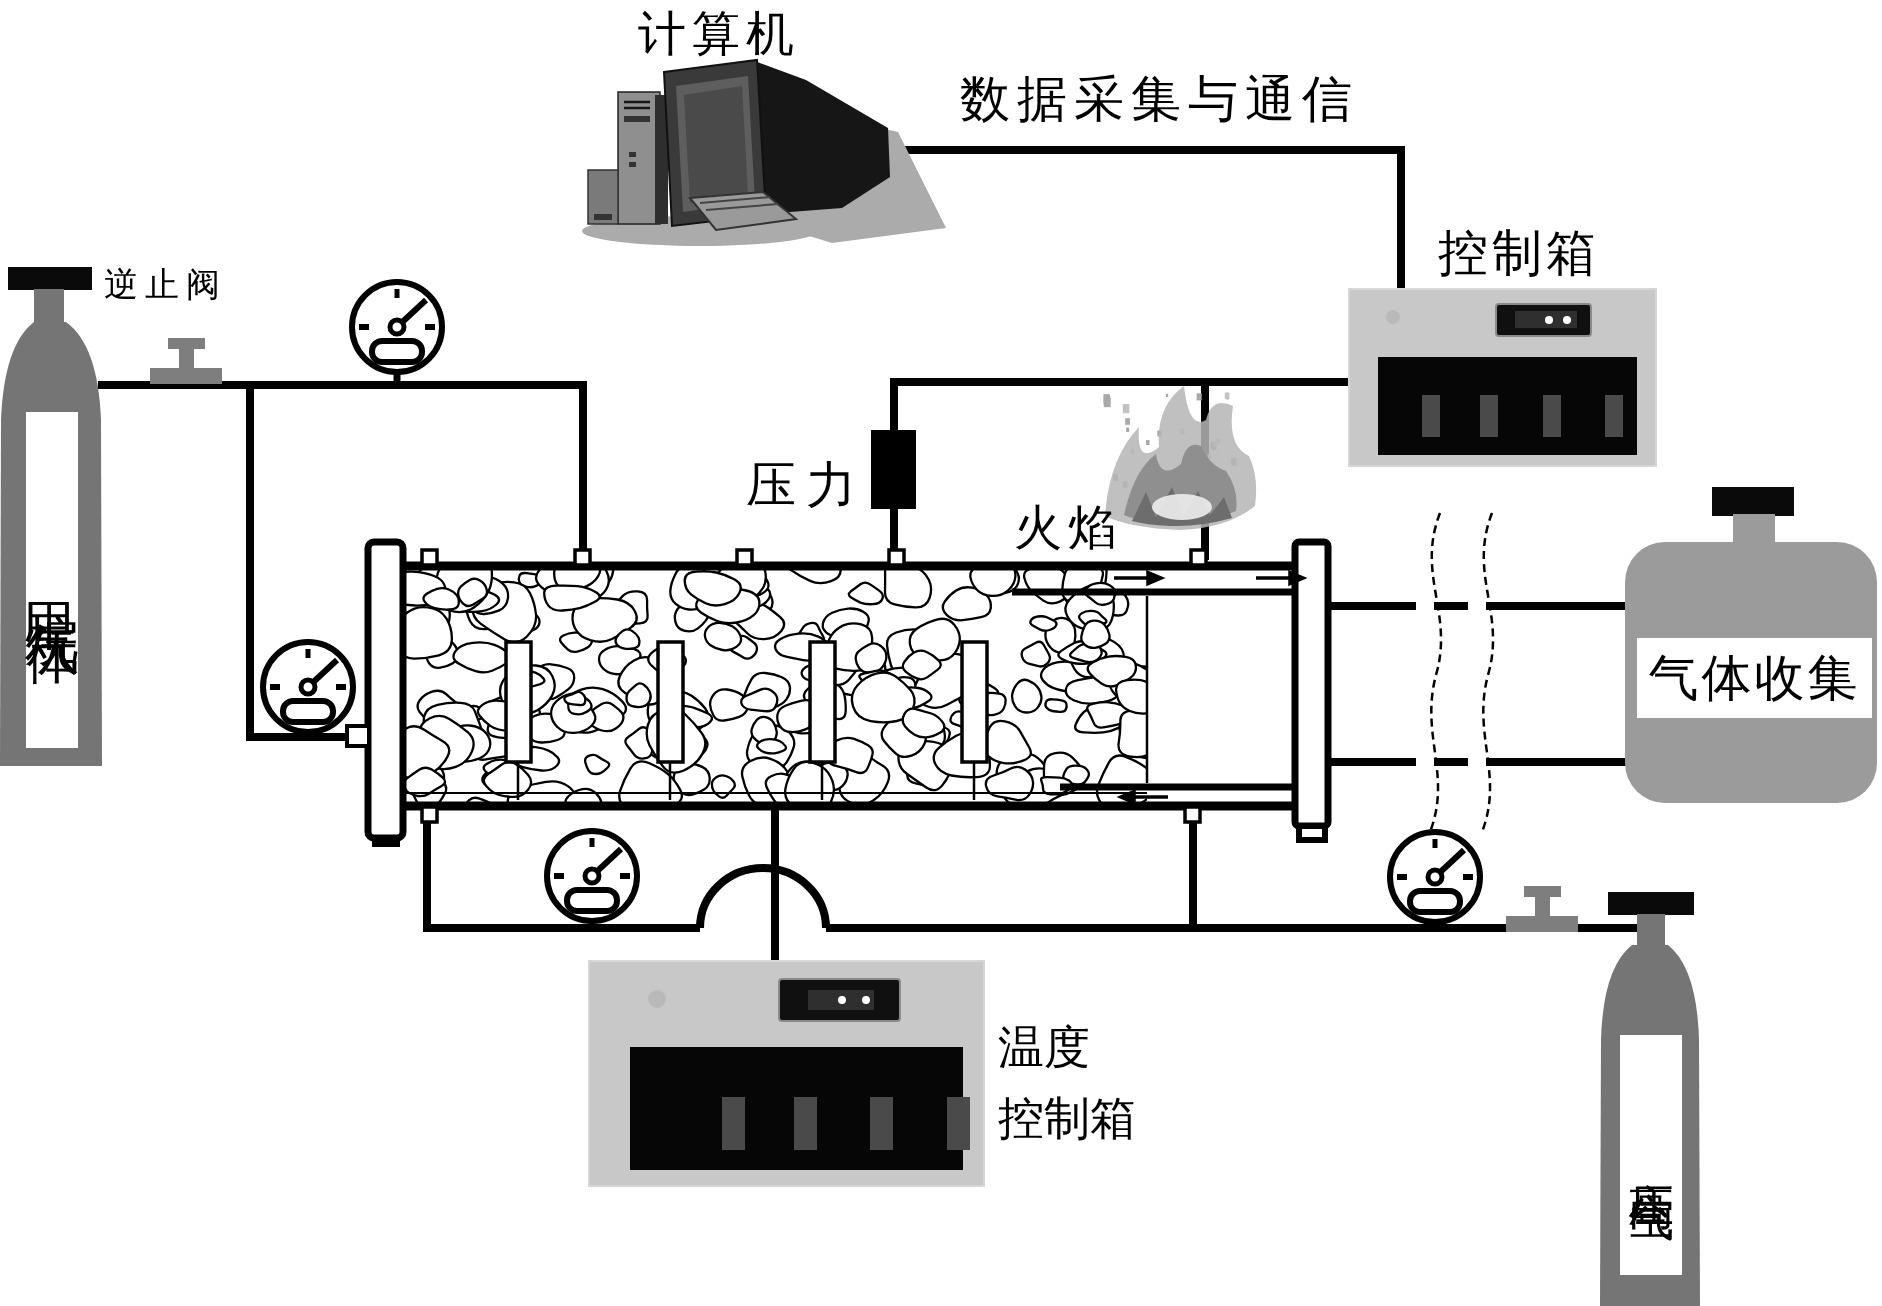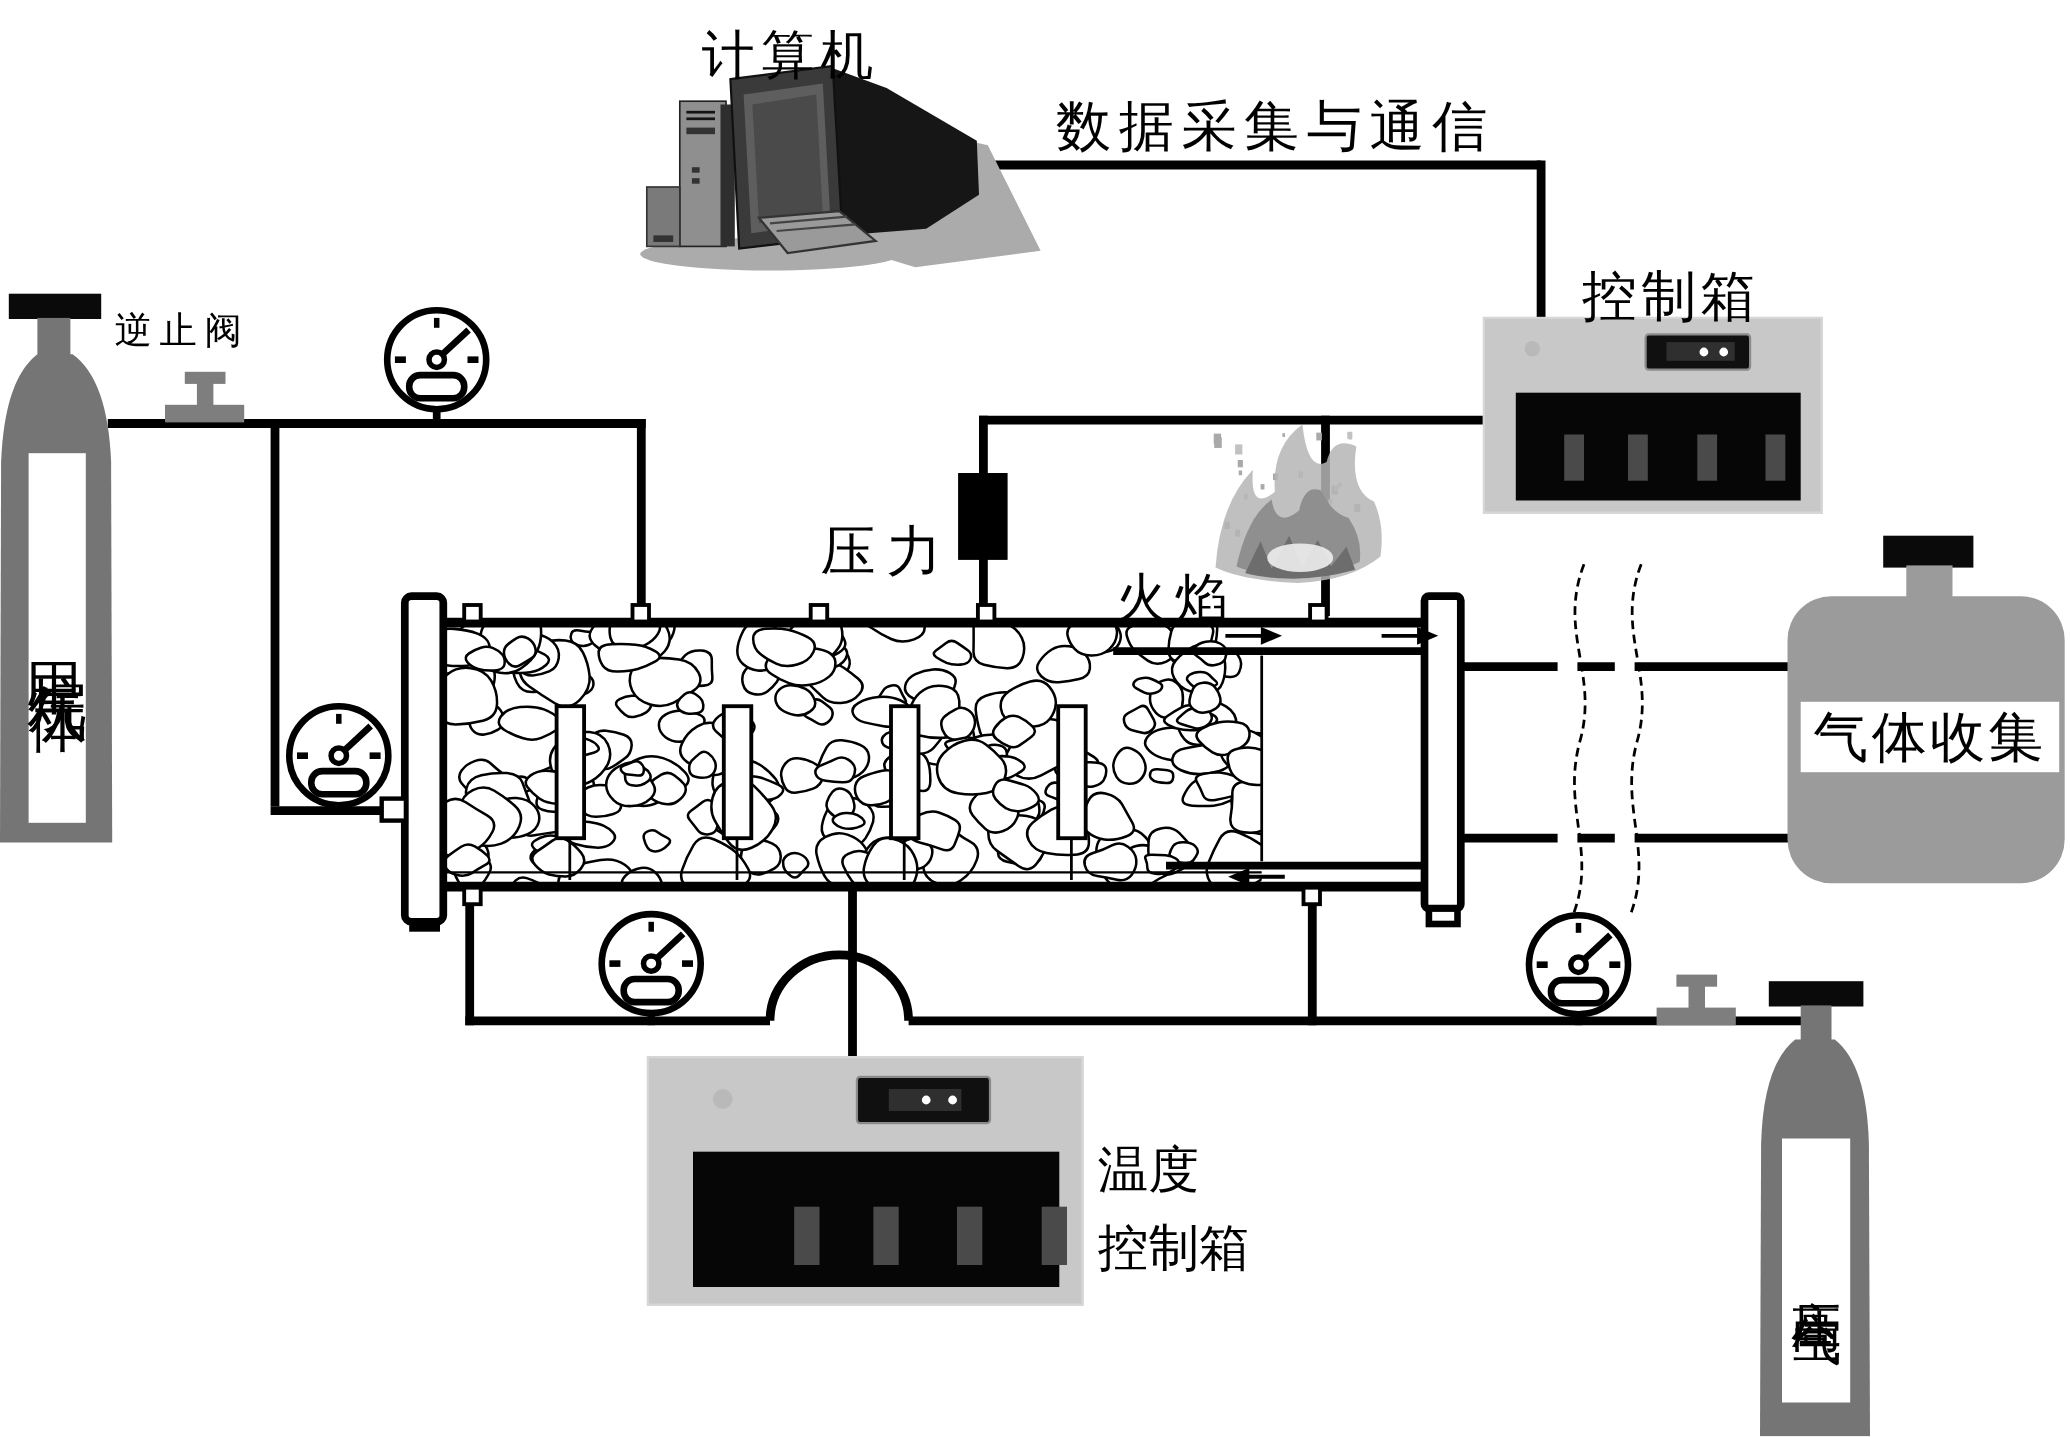--- a/index.html
+++ b/index.html
@@ -1,19 +1,19 @@
 <!DOCTYPE html>
 <html><head>
 <meta charset="utf-8">
 <style>
   html,body{margin:0;padding:0;background:#fff;}
   #stage{position:relative;width:1882px;height:1306px;background:#ffffff;overflow:hidden;
          font-family:"Liberation Serif","DejaVu Serif",serif;color:#000;}
   #diagram-svg{position:absolute;left:0;top:0;}
-  .lbl{position:absolute;white-space:nowrap;color:#000;margin-top:16px;}
+  .lbl{position:absolute;white-space:nowrap;color:#000;}
   .vstrip{position:absolute;background:#fff;display:flex;align-items:center;justify-content:center;}
   .vtext{writing-mode:vertical-rl;text-orientation:upright;line-height:1;}
   .ebox{position:absolute;background:#c8c8c8;box-shadow:inset 0 0 0 2px #d6d6d6;}
   .ebox .screw{position:absolute;width:14px;height:14px;border-radius:50%;background:#b9b9b9;}
   .ebox .display{position:absolute;background:#101010;border-radius:4px;border:2px solid #8a8a8a;}
   .ebox .display .inner{position:absolute;background:#2f2f2f;}
   .ebox .display .dot{position:absolute;width:8px;height:8px;border-radius:50%;background:#fff;}
   .ebox .panel{position:absolute;background:#060606;}
   .ebox .slot{position:absolute;background:#4a4a4a;}
 </style>
@@ -442,21 +442,21 @@
 
 <div class="lbl" style="left:104px;top:262px;font-size:34px;letter-spacing:7px;">逆止阀</div>
 
 
 <div class="lbl" style="left:1438px;top:220px;font-size:50px;letter-spacing:4px;">控制箱</div>
 
 <div class="lbl" style="left:746px;top:452px;font-size:50px;letter-spacing:10px;">压力</div>
 
 <div class="lbl" style="left:1014px;top:496px;font-size:48px;letter-spacing:6px;">火焰</div>
 
-<div class="vstrip" style="left:1637px;top:638px;width:235px;height:64px;">
+<div class="vstrip" style="left:1637px;top:638px;width:235px;height:80px;">
   <span style="font-size:50px;letter-spacing:3px;">气体收集</span>
 </div>
 
 <div class="lbl" style="left:998px;top:1012px;width:234px;font-size:46px;line-height:1.55;white-space:normal;">
   <div>温度</div>
   <div>控制箱</div>
 </div>
 
 <div class="vstrip" style="left:26px;top:412px;width:52px;height:336px;">
   <span class="vtext" style="font-size:54px;letter-spacing:10px;">甲烷气体</span>

